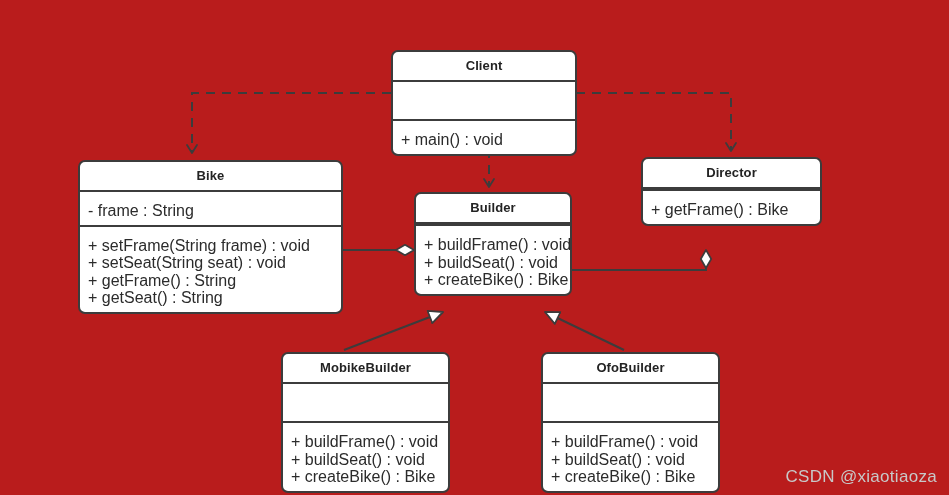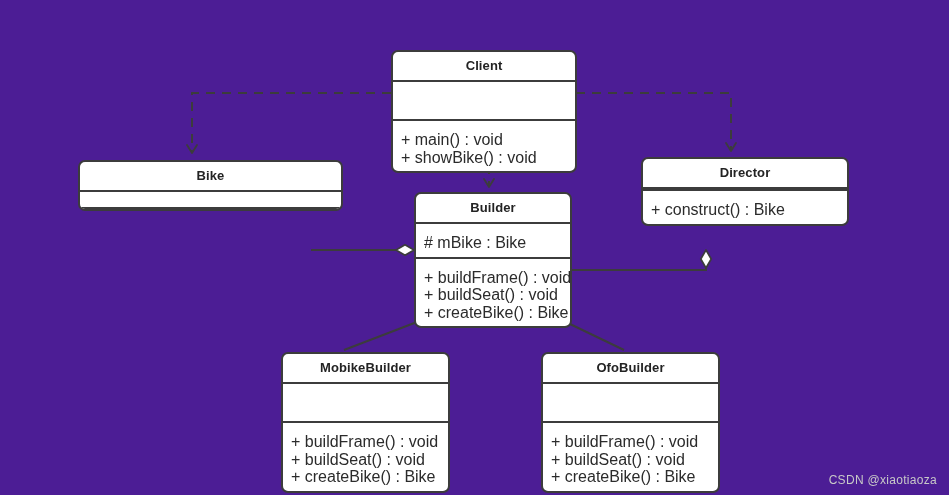--- a/index.html
+++ b/index.html
@@ -9,21 +9,21 @@
     background: #ffffff;
   }
   body {
     font-family: "Liberation Sans", sans-serif;
     -webkit-font-smoothing: antialiased;
   }
   #canvas {
     position: relative;
     width: 949px;
     height: 495px;
-    background: #4c1d95;
+    background: #b91c1c;
     overflow: hidden;
   }
   #edges {
     position: absolute;
     left: 0;
     top: 0;
     width: 949px;
     height: 495px;
     pointer-events: none;
   }
@@ -59,21 +59,21 @@
   }
   .uml-row {
     white-space: nowrap;
   }
 
   
   #watermark {
     position: absolute;
     right: 12px;
     bottom: 8px;
-    font-size: 12px;
+    font-size: 17px;
     color: #c8c8c8;
     letter-spacing: .3px;
     z-index: 9;
     user-select: none;
   }
 </style>
 </head>
 <body>
 
 <div id="canvas">
@@ -120,52 +120,55 @@
     </g>
   </svg>
 
   <div class="uml-class" style="left:391px; top:50px; width:186px;">
     <div class="uml-title">Client</div>
     <div class="uml-sep"></div>
     <div class="uml-compartment" style="height:22px;"></div>
     <div class="uml-sep"></div>
     <div class="uml-compartment">
       <div class="uml-row">+ main() : void</div>
-      <div class="uml-row">+ showBike() : void</div>
     </div>
   </div>
 
   <div class="uml-class" style="left:78px; top:160px; width:265px;">
     <div class="uml-title">Bike</div>
     <div class="uml-sep"></div>
     <div class="uml-compartment">
+      <div class="uml-row">- frame : String</div>
     </div>
     <div class="uml-sep"></div>
+    <div class="uml-compartment">
+      <div class="uml-row">+ setFrame(String frame) : void</div>
+      <div class="uml-row">+ setSeat(String seat) : void</div>
+      <div class="uml-row">+ getFrame() : String</div>
+      <div class="uml-row">+ getSeat() : String</div>
+    </div>
   </div>
 
   <div class="uml-class" style="left:414px; top:192px; width:158px;">
     <div class="uml-title">Builder</div>
     <div class="uml-sep"></div>
-    <div class="uml-compartment">
-      <div class="uml-row"># mBike : Bike</div>
-    </div>
     <div class="uml-sep"></div>
     <div class="uml-compartment">
       <div class="uml-row">+ buildFrame() : void</div>
       <div class="uml-row">+ buildSeat() : void</div>
       <div class="uml-row">+ createBike() : Bike</div>
     </div>
   </div>
 
-  <div class="uml-class" style="left:641px; top:157px; width:208px;">
+  <div class="uml-class" style="left:641px; top:157px; width:181px;">
     <div class="uml-title">Director</div>
     <div class="uml-sep"></div>
     <div class="uml-sep"></div>
     <div class="uml-compartment">
-      <div class="uml-row">+ construct() : Bike</div>
+      <div class="uml-row">+ getFrame() : Bike</div>
     </div>
   </div>
 
   <div class="uml-class" style="left:281px; top:352px; width:169px;">
     <div class="uml-title">MobikeBuilder</div>
     <div class="uml-sep"></div>
     <div class="uml-compartment" style="height:22px;"></div>
     <div class="uml-sep"></div>
     <div class="uml-compartment">
       <div class="uml-row">+ buildFrame() : void</div>

